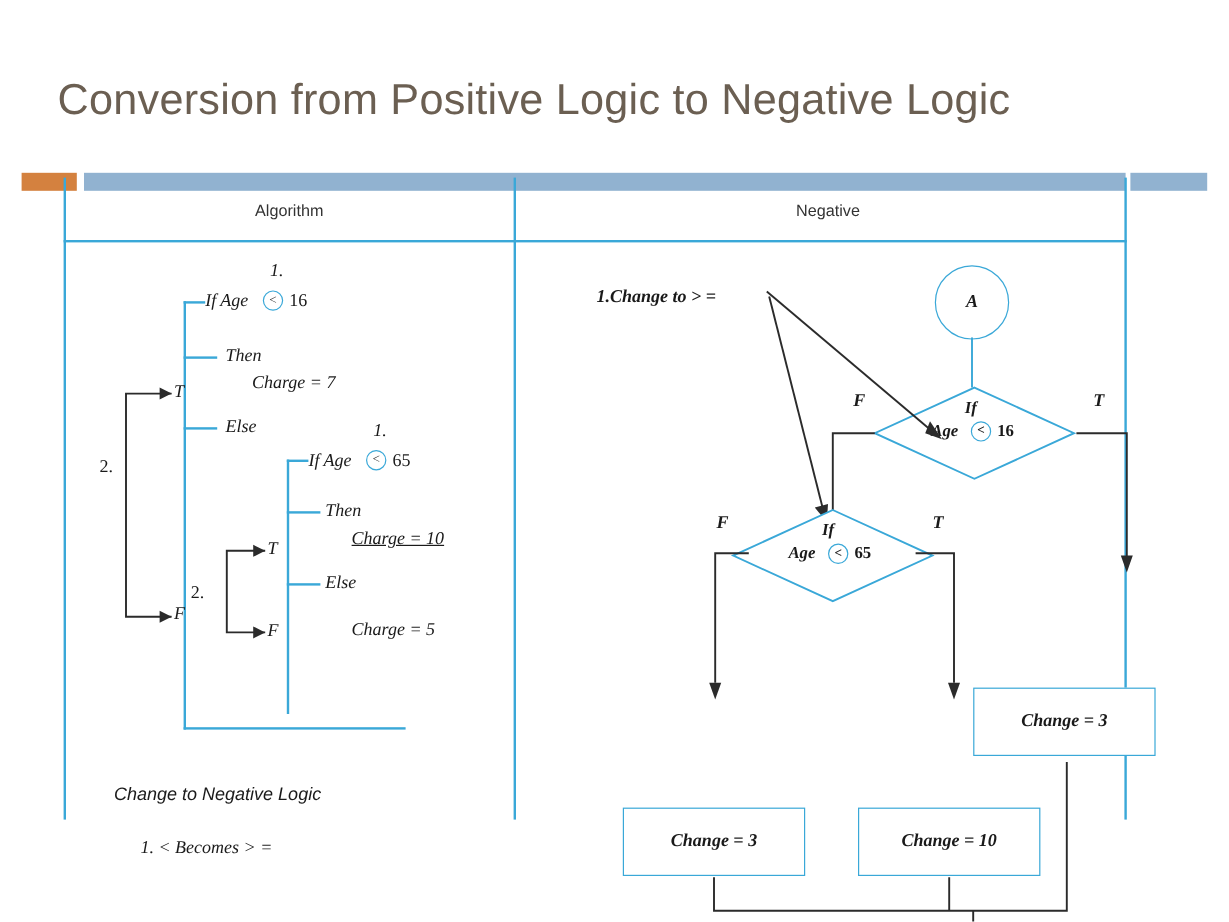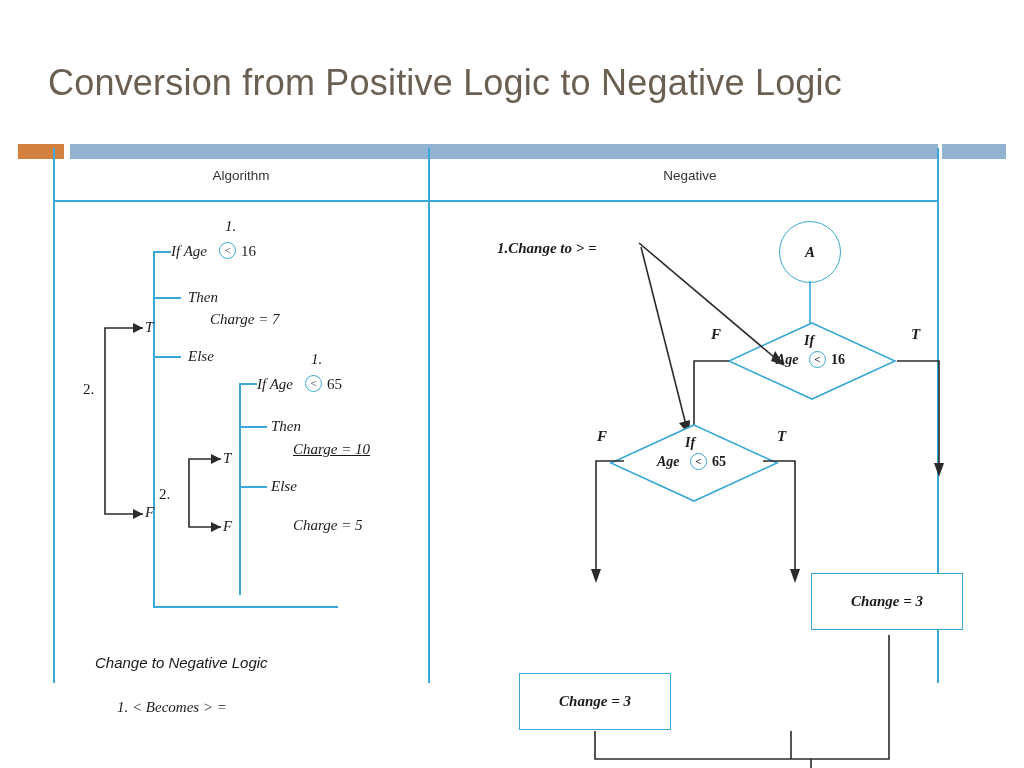--- a/index.html
+++ b/index.html
@@ -315,20 +315,23 @@
 
     <svg class="arrow-svg" style="left:326px; top:258px;" width="60" height="132" viewBox="0 0 60 132">
       <path d="M 8 2 L 40 2 L 40 110" fill="none" stroke="#2b2b2b" stroke-width="1.6"></path>
       <polygon points="40,124 35,110 45,110" fill="#2b2b2b"></polygon>
     </svg>
 
     <div class="node-box" style="left:90px; top:472px; width:152px; height:57px;">
       <span>Change = 3</span>
     </div>
 
+    <div class="node-box" style="left:286px; top:472px; width:152px; height:57px;">
+      <span>Change = 10</span>
+    </div>
 
     <svg class="arrow-svg" style="left:150px; top:420px;" width="330" height="160" viewBox="0 0 330 160">
       <path d="M 16 110 L 16 138 L 310 138 L 310 14" fill="none" stroke="#2b2b2b" stroke-width="1.6"></path>
       <path d="M 212 110 L 212 138" fill="none" stroke="#2b2b2b" stroke-width="1.6"></path>
       <path d="M 232 138 L 232 158" fill="none" stroke="#2b2b2b" stroke-width="1.6"></path>
     </svg>
 
   </div>
 </div>
 

